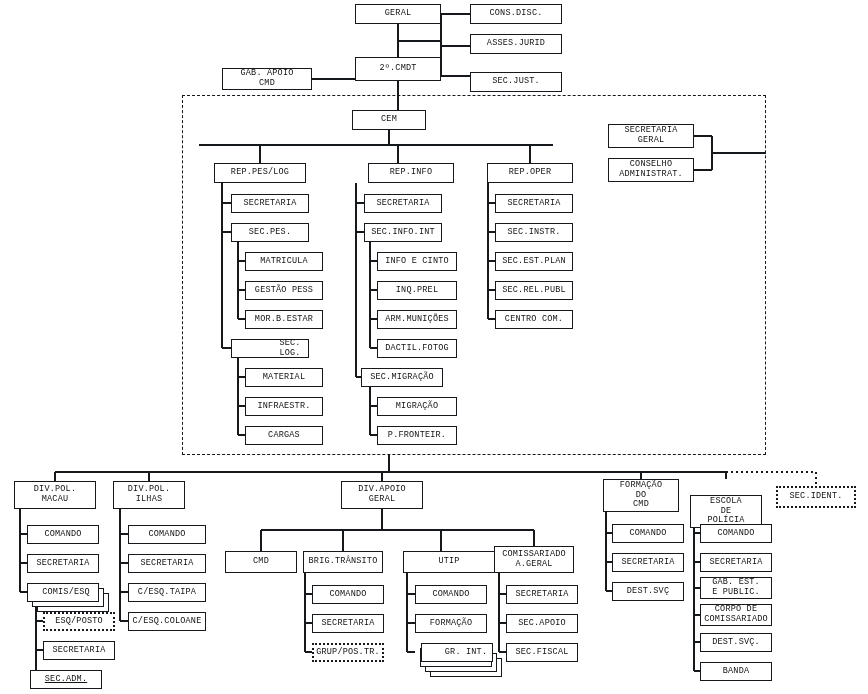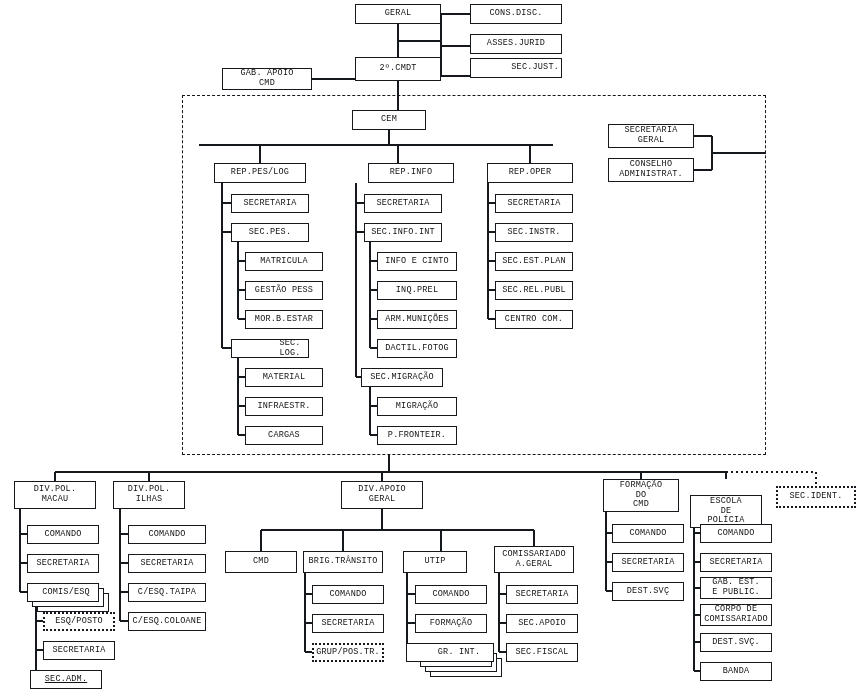--- a/index.html
+++ b/index.html
@@ -148,21 +148,21 @@
 
 <div class="box" style="left: 355px; top: 4px; width: 86px; height: 20px;">
       <span>GERAL</span>
     </div>
     <div class="box" style="left: 470px; top: 4px; width: 92px; height: 20px;">
       <span>CONS.DISC.</span>
     </div>
     <div class="box" style="left: 470px; top: 34px; width: 92px; height: 20px;">
       <span>ASSES.JURID</span>
     </div>
-    <div class="box" style="left: 470px; top: 58px; width: 92px; height: 20px; justify-content: flex-end;">
+    <div class="box" style="left: 470px; top: 72px; width: 92px; height: 20px;">
       <span>SEC.JUST.</span>
     </div>
     <div class="box" style="left: 355px; top: 57px; width: 86px; height: 24px;">
       <span>2º.CMDT</span>
     </div>
     <div class="box" style="left: 222px; top: 68px; width: 90px; height: 22px;">
       <span>GAB. APOIO
 CMD</span>
     </div>
     <div class="box" style="left: 352px; top: 110px; width: 74px; height: 20px;">
@@ -306,33 +306,33 @@
     </div>
     <div class="box" style="left: 312px; top: 585px; width: 72px; height: 19px;">
       <span>COMANDO</span>
     </div>
     <div class="box" style="left: 312px; top: 614px; width: 72px; height: 19px;">
       <span>SECRETARIA</span>
     </div>
     <div class="box dotted" style="left: 312px; top: 643px; width: 72px; height: 19px;">
       <span>GRUP/POS.TR.</span>
     </div>
-    <div class="box" style="left: 403px; top: 551px; width: 64px; height: 22px;">
+    <div class="box" style="left: 403px; top: 551px; width: 92px; height: 22px;">
       <span>UTIP</span>
     </div>
     <div class="box" style="left: 415px; top: 585px; width: 72px; height: 19px;">
       <span>COMANDO</span>
     </div>
     <div class="box" style="left: 415px; top: 614px; width: 72px; height: 19px;">
       <span>FORMAÇÃO</span>
     </div>
     <div class="shadow" style="left: 430px; top: 658px; width: 72px; height: 19px;"></div>
     <div class="shadow" style="left: 425px; top: 653px; width: 72px; height: 19px;"></div>
     <div class="shadow" style="left: 420px; top: 648px; width: 72px; height: 19px;"></div>
-    <div class="box stack" style="left: 406px; top: 643px; width: 88px; height: 19px; padding-left: 20px;">
+    <div class="box stack" style="left: 421px; top: 643px; width: 72px; height: 19px; padding-left: 20px;">
       <span>GR. INT.</span>
     </div>
     <div class="box" style="left: 494px; top: 546px; width: 80px; height: 27px;">
       <span>COMISSARIADO
 A.GERAL</span>
     </div>
     <div class="box" style="left: 506px; top: 585px; width: 72px; height: 19px;">
       <span>SECRETARIA</span>
     </div>
     <div class="box" style="left: 506px; top: 614px; width: 72px; height: 19px;">

